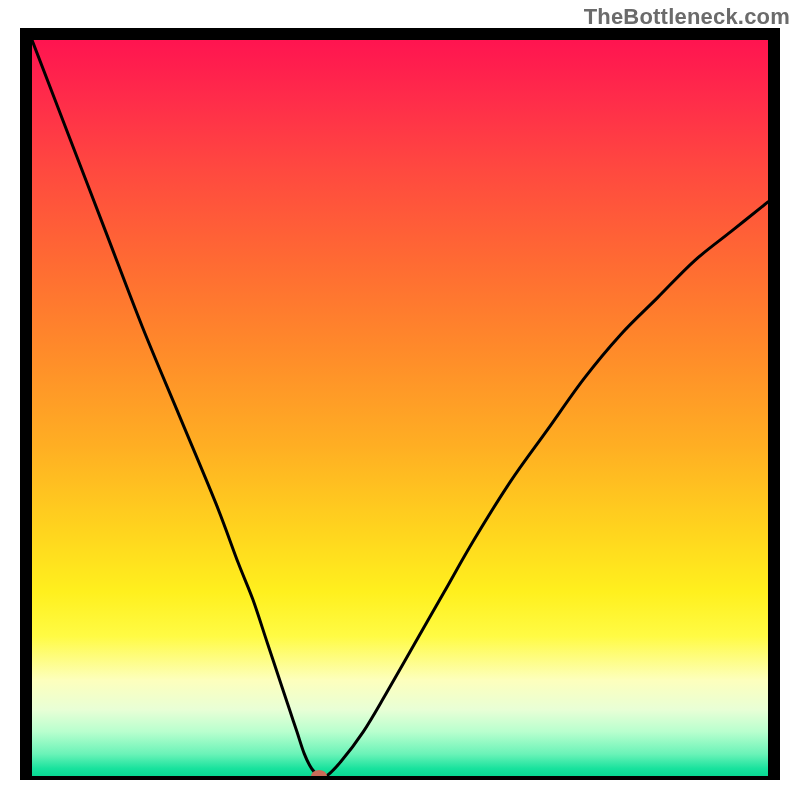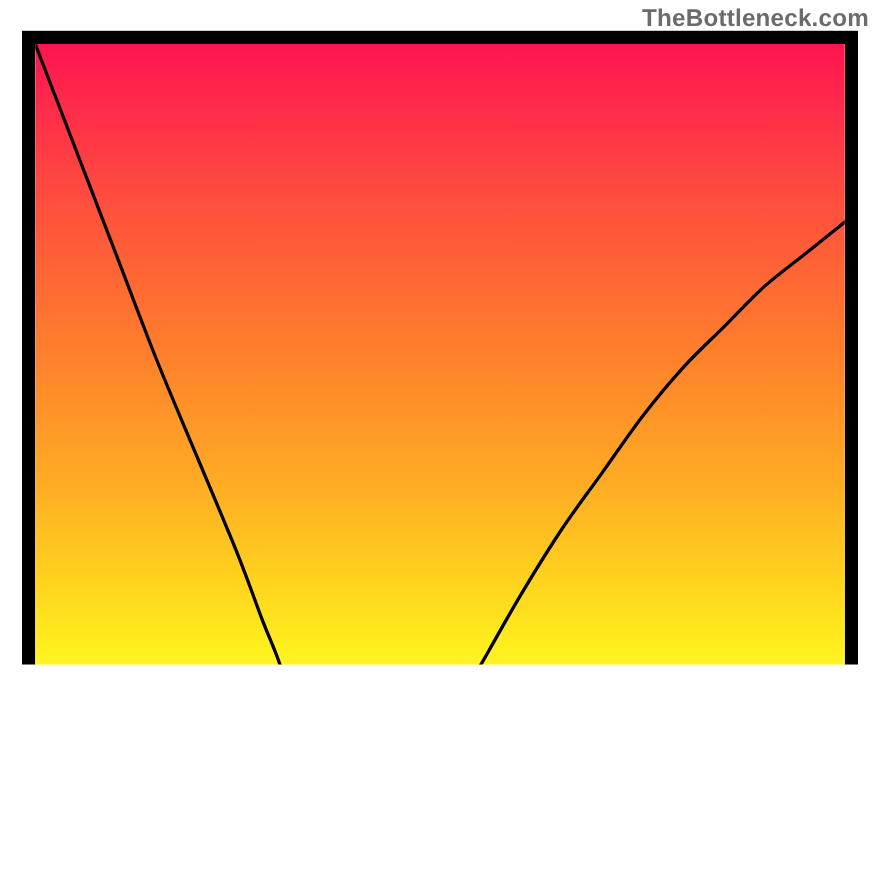--- a/index.html
+++ b/index.html
@@ -4,21 +4,21 @@
 <style>
   body {
     margin: 0;
     padding: 0;
     background: #fff;
     font-family: Arial, Helvetica, sans-serif;
   }
   .stage {
     position: relative;
     width: 800px;
-    height: 604px;
+    height: 780px;
     overflow: hidden;
   }
   .watermark {
     position: absolute;
     top: 4px;
     right: 10px;
     font-size: 22px;
     font-weight: 600;
     color: #6b6b6b;
     letter-spacing: 0.2px;

